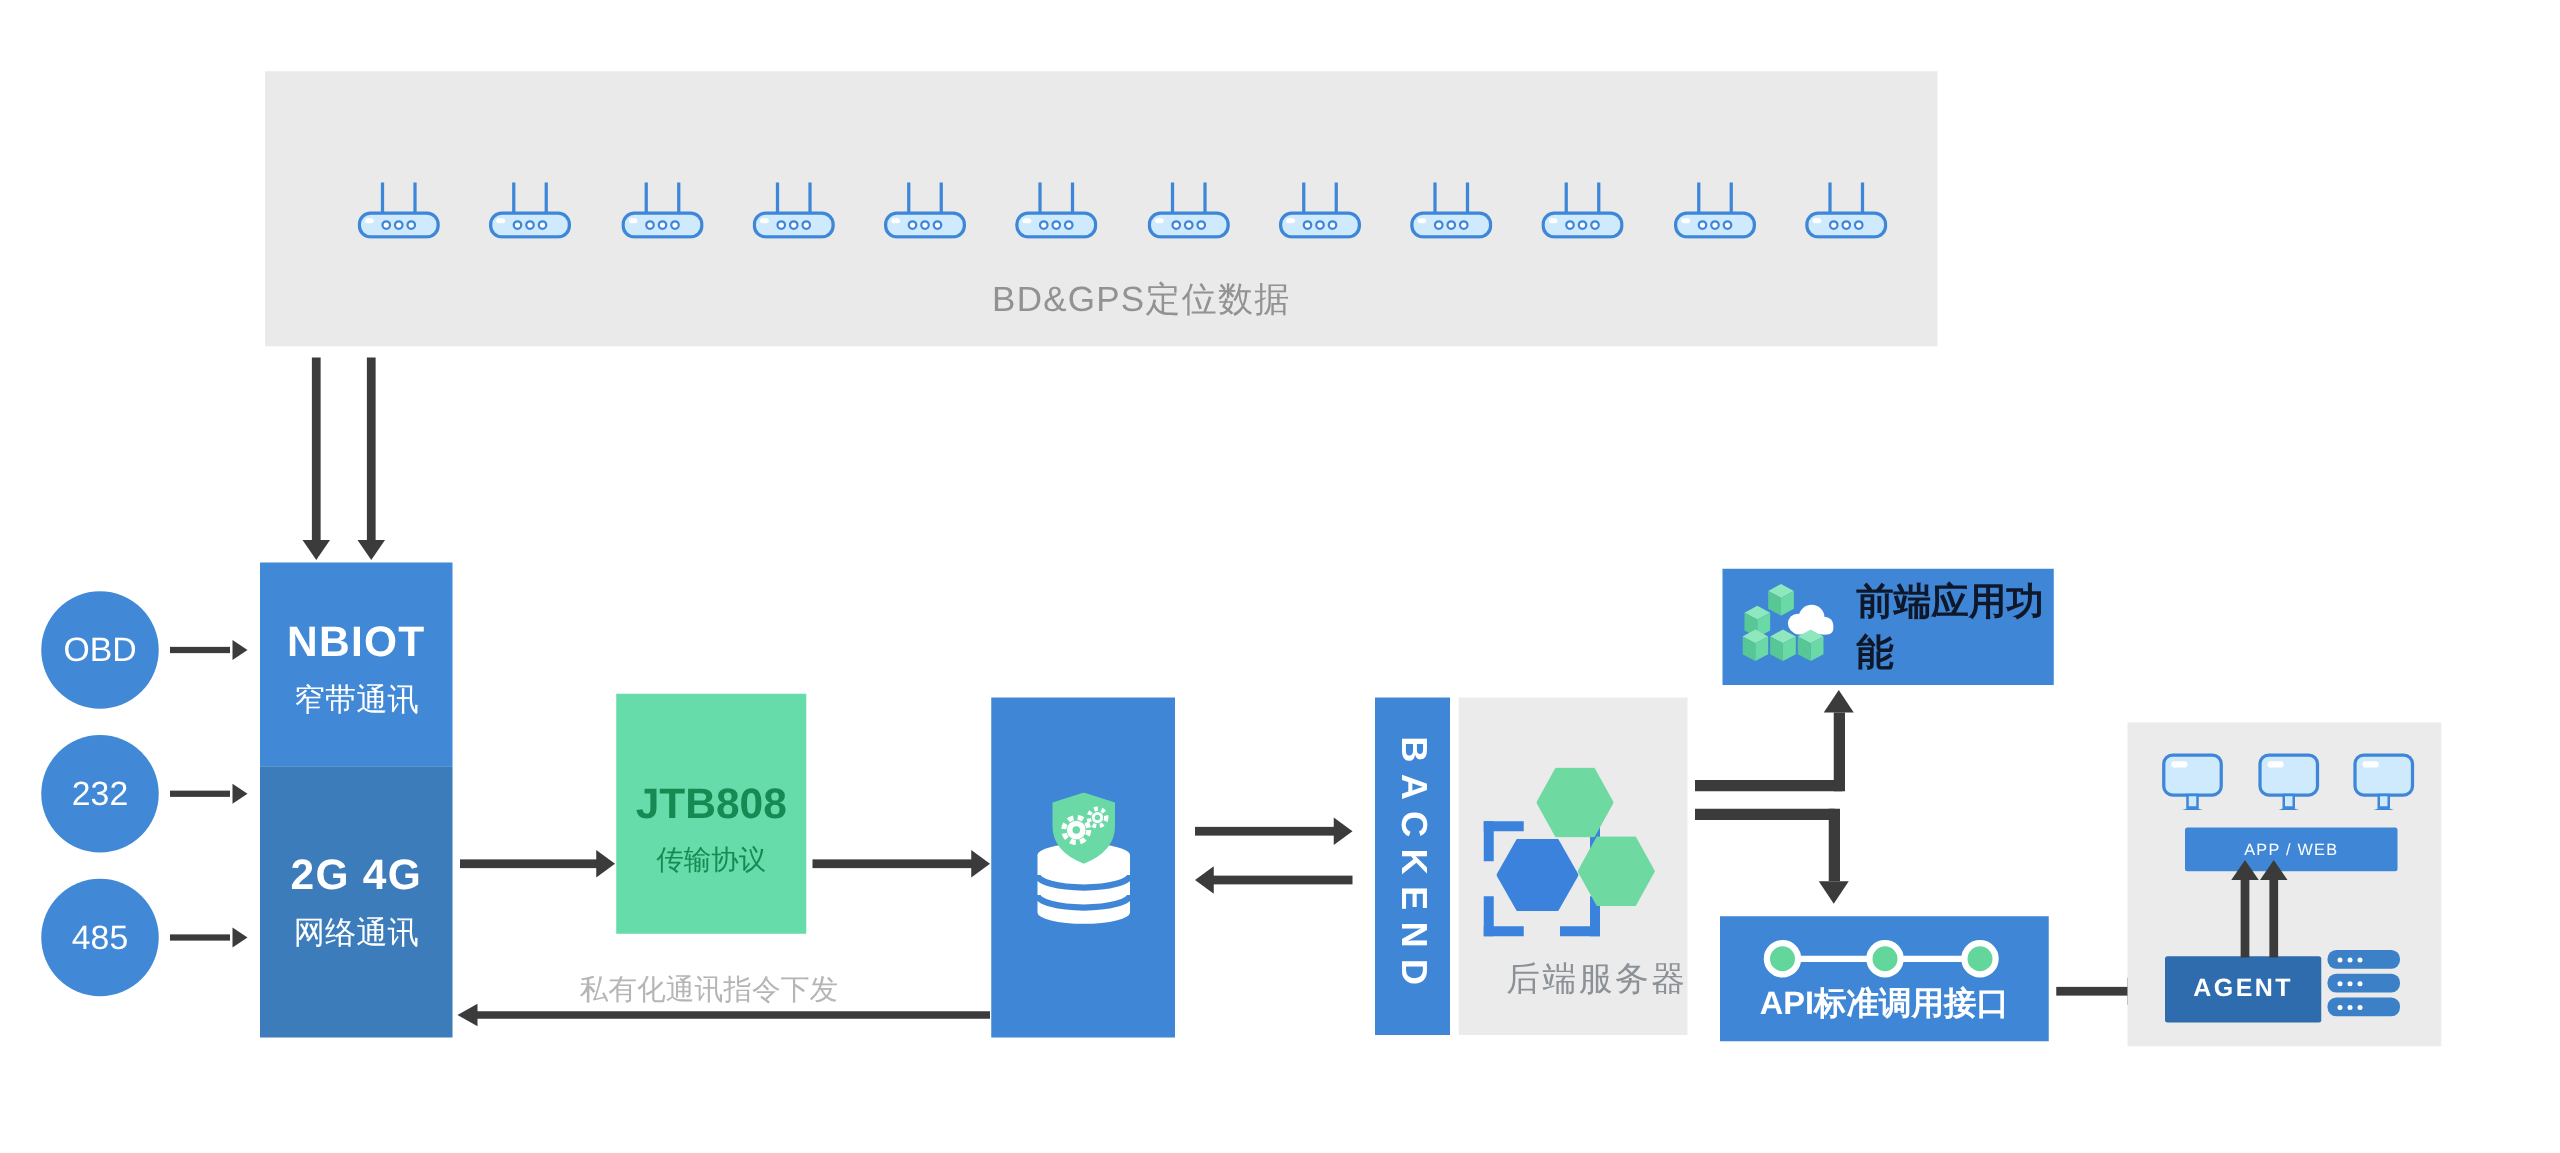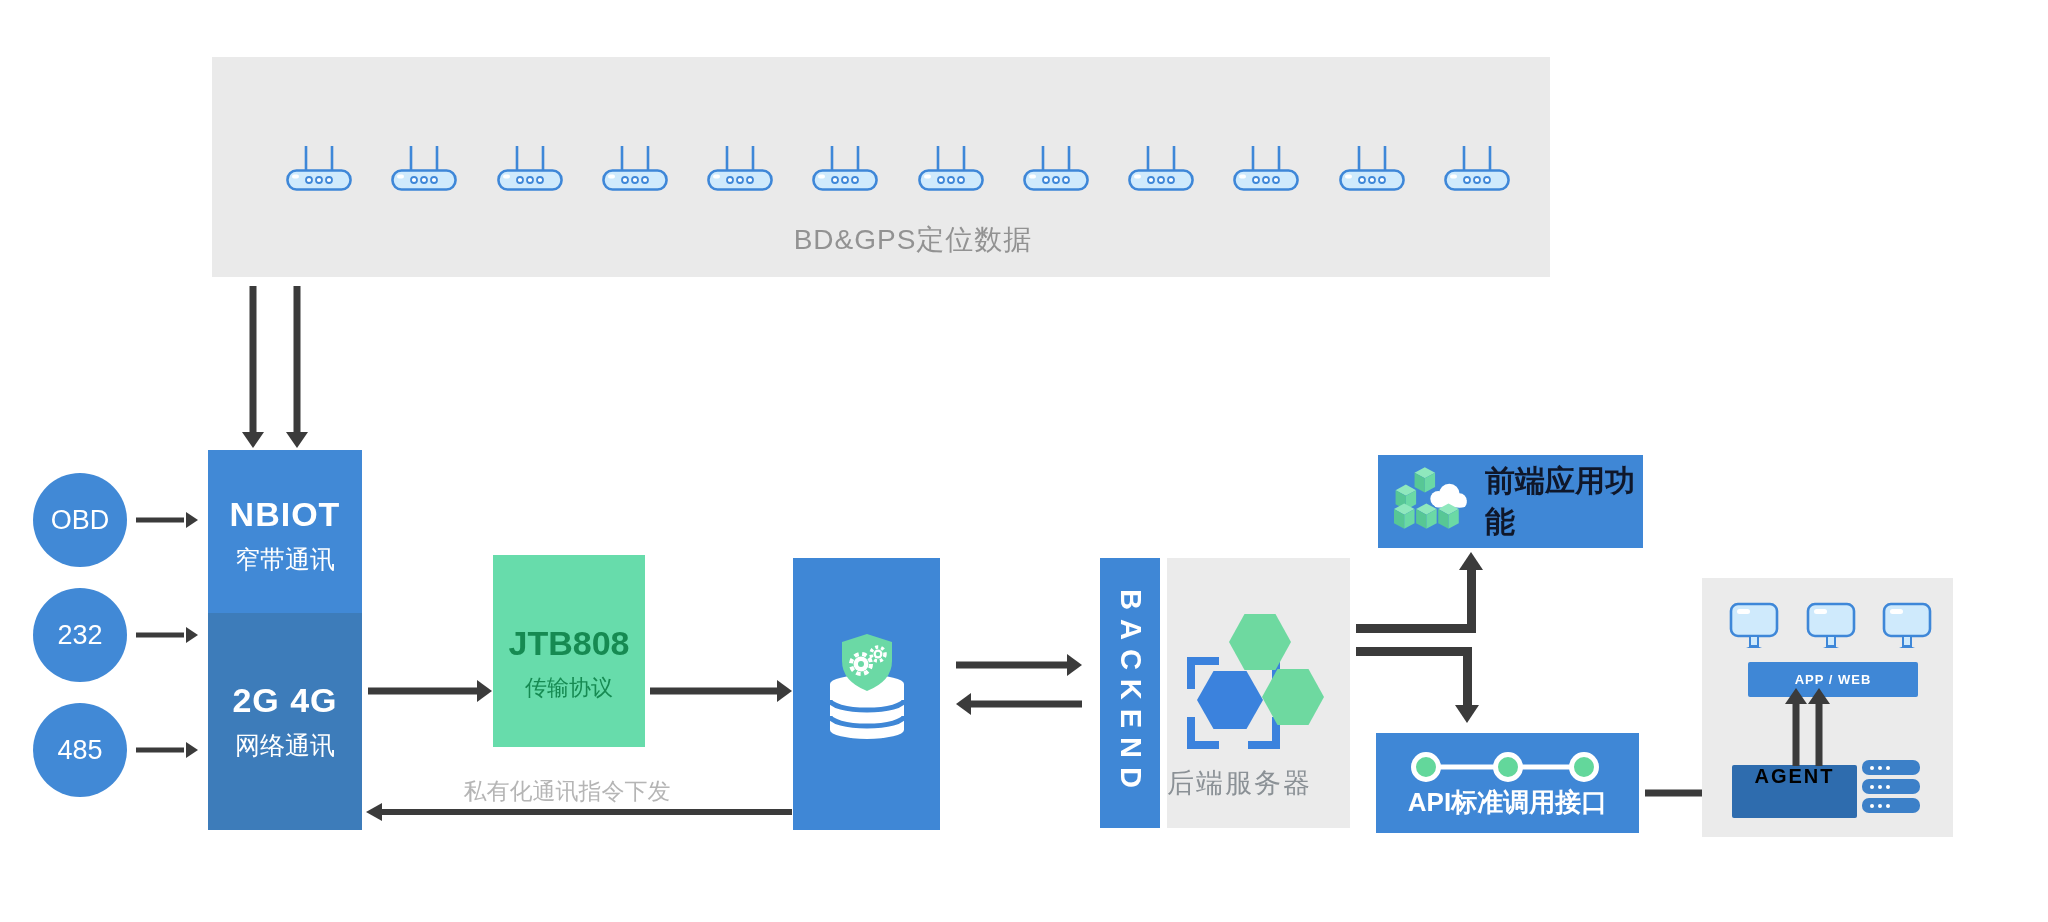--- a/index.html
+++ b/index.html
@@ -68,38 +68,38 @@
   .backend-bar{position:absolute;left:1100px;top:558px;width:60px;height:270px;background:var(--c-box_blue,#3f87d6);
                display:flex;align-items:center;justify-content:center;}
   .backend-bar span{writing-mode:vertical-rl;color:#fff;font-weight:bold;font-size:29px;letter-spacing:9px;}
   .backend-panel{position:absolute;left:1167px;top:558px;width:183px;height:270px;background:var(--c-panel_gray2,#ebebeb);}
   .hex{position:absolute;clip-path:polygon(25% 0%,75% 0%,100% 50%,75% 100%,25% 100%,0% 50%);}
   .corner{position:absolute;width:24px;height:24px;}
   .corner.tl{border-top:8px solid var(--c-hex_blue,#3b82dd);border-left:8px solid var(--c-hex_blue,#3b82dd);}
   .corner.tr{border-top:8px solid var(--c-hex_blue,#3b82dd);border-right:8px solid var(--c-hex_blue,#3b82dd);}
   .corner.bl{border-bottom:8px solid var(--c-hex_blue,#3b82dd);border-left:8px solid var(--c-hex_blue,#3b82dd);}
   .corner.br{border-bottom:8px solid var(--c-hex_blue,#3b82dd);border-right:8px solid var(--c-hex_blue,#3b82dd);}
-  .backend-label{position:absolute;left:0;right:0;top:207px;text-align:left;font-size:27px;
+  .backend-label{position:absolute;left:0;right:0;top:207px;text-align:right;font-size:27px;
                  color:var(--c-gray_text,#8b9196);letter-spacing:2px;}
 
   
   .frontend{position:absolute;left:1378px;top:455px;width:265px;height:93px;background:var(--c-box_blue,#3f87d6);
             display:flex;align-items:center;box-sizing:border-box;padding-left:16px;gap:12px;}
   .frontend .lbl{color:#0f172a;font-size:30px;font-weight:bold;}
   .apibox{position:absolute;left:1376px;top:733px;width:263px;height:100px;background:var(--c-box_blue,#3f87d6);}
   .apibox .lbl{position:absolute;left:0;right:0;top:52px;text-align:center;color:#fff;font-size:26px;font-weight:bold;}
 
   
   .client{position:absolute;left:1702px;top:578px;width:251px;height:259px;background:var(--c-panel_gray2,#ebebeb);}
   .monitor-row{position:absolute;left:26px;right:20px;top:24px;display:flex;justify-content:space-between;}
   .appweb{position:absolute;left:46px;top:84px;width:170px;height:35px;background:var(--c-box_blue,#3f87d6);
           border-radius:2px;display:flex;align-items:center;justify-content:center;color:#fff;font-size:13px;
-          font-weight:bold;letter-spacing:1px;text-align:right;}
+          font-weight:normal;letter-spacing:1px;text-align:right;}
   .agent{position:absolute;left:30px;top:187px;width:125px;height:53px;background:var(--c-agent_blue,#2e6cae);
-         border-radius:2px;display:flex;align-items:flex-start;justify-content:center;color:#000000;font-size:20px;
+         border-radius:2px;display:flex;align-items:center;justify-content:center;color:#ffffff;font-size:20px;
          font-weight:bold;letter-spacing:2px;}
   .servers{position:absolute;left:160px;top:182px;width:58px;}
   .server-bar{height:15px;border-radius:7px;background:var(--c-server_blue,#3c80c8);margin-bottom:4px;
               display:flex;align-items:center;gap:4px;padding-left:8px;box-sizing:border-box;}
   .server-bar .dot{width:4px;height:4px;border-radius:50%;background:#fff;}
 
   .downlink-label{position:absolute;left:415px;top:776px;width:304px;text-align:center;
                   font-size:23px;color:var(--c-faint_text,#b5b5b5);}
 </style>
 </head>

